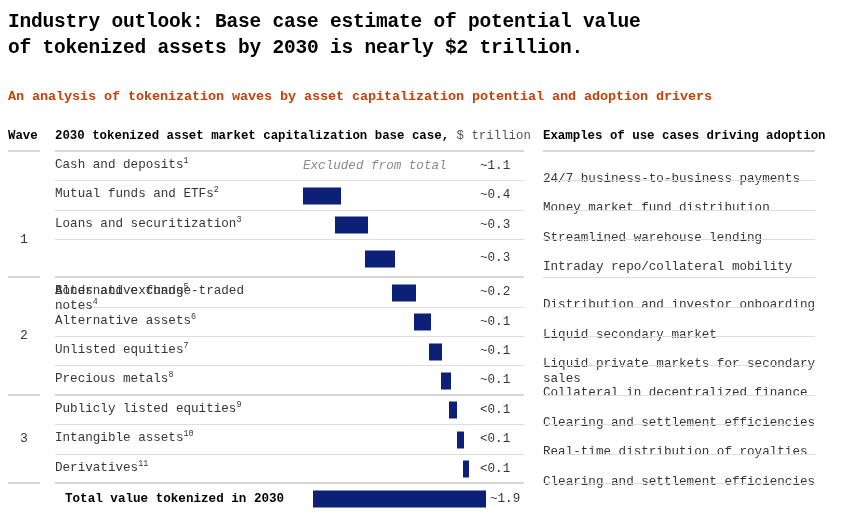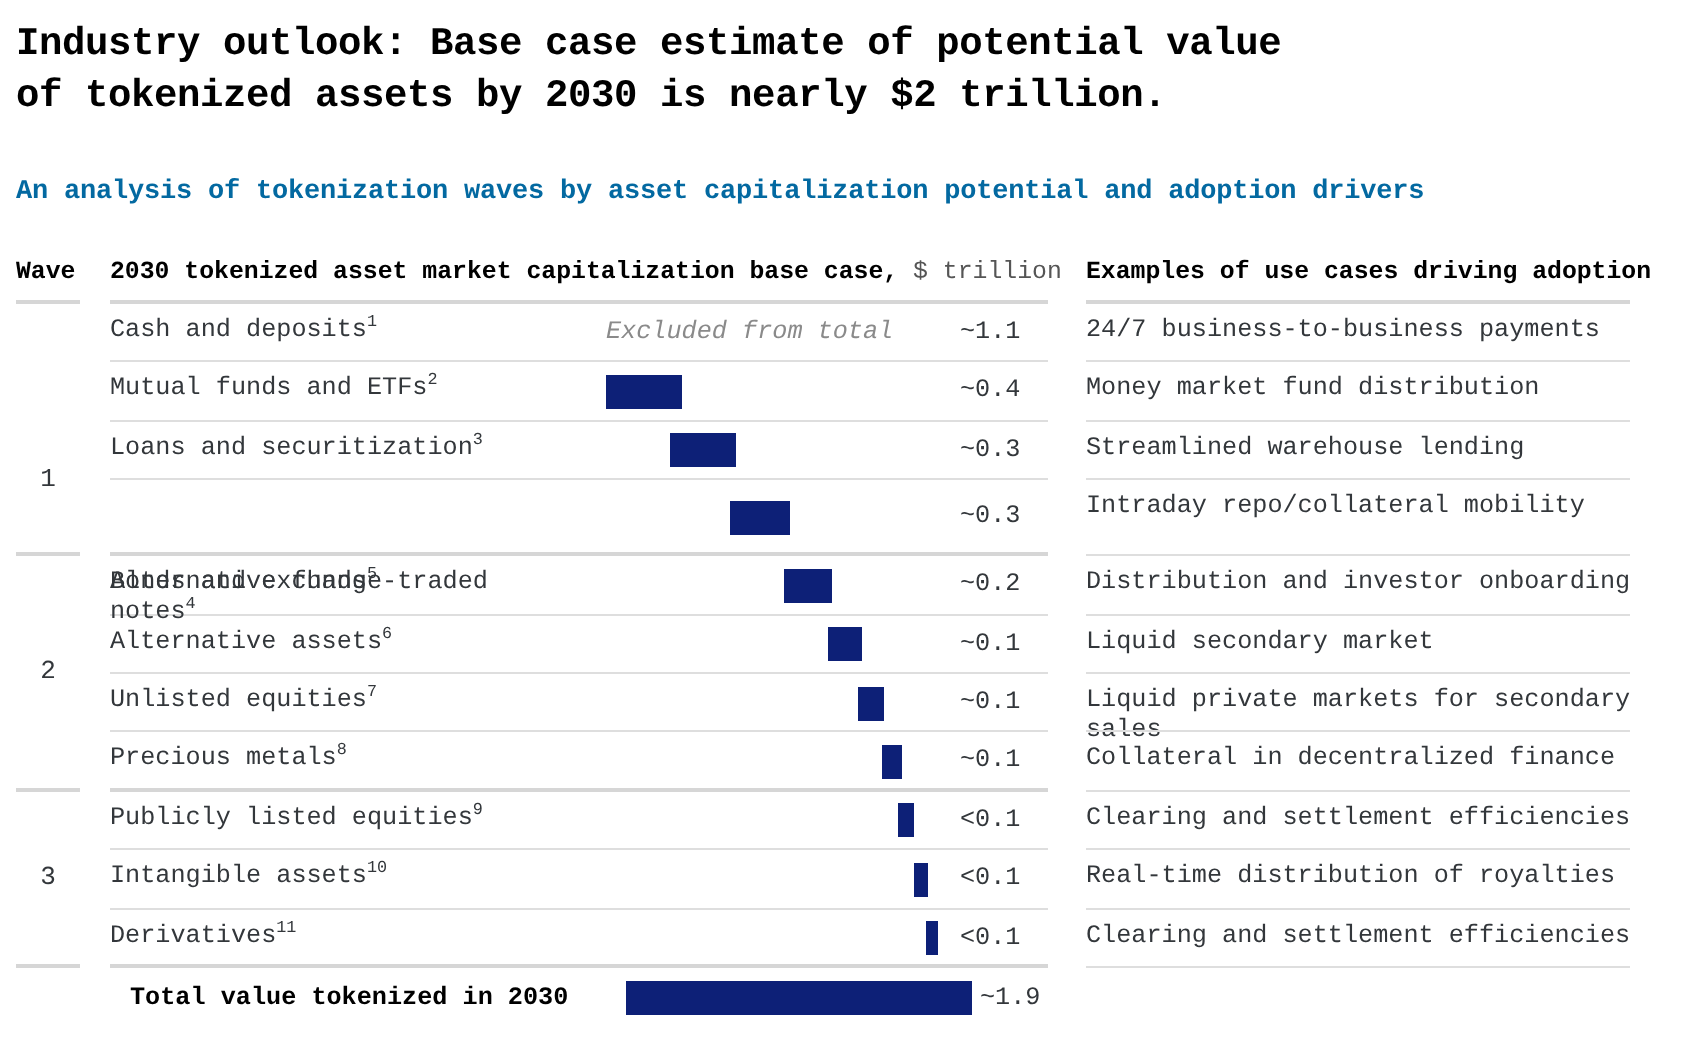--- a/index.html
+++ b/index.html
@@ -14,21 +14,21 @@
 
   
   .title {
     position: absolute; left: 8px; top: 9px; width: 660px;
     font-size: 19.5px; font-weight: bold; line-height: 26px;
     letter-spacing: -0.2px; color: #000;
   }
   .subtitle {
     position: absolute; left: 8px; top: 88px; width: 760px;
     font-size: 13.5px; font-weight: bold; line-height: 18px;
-    letter-spacing: -0.1px; color: #0369a1;
+    letter-spacing: -0.1px; color: #c2410c;
   }
 
   
   .table { position: absolute; left: 0; top: 126px; width: 708px; }
 
   .row { position: relative; display: flex; width: 845px; }
 
   
   .col-wave      { width: 48px;  flex: 0 0 48px;  position: relative; }
   .col-main      { width: 484px; flex: 0 0 484px; position: relative; }
@@ -63,21 +63,21 @@
     padding-left: 7px; padding-top: 6px; position: relative; z-index: 2;
     white-space: pre-line;
   }
   .drow.tall .cell-label { padding-top: 4px; margin-top: 40px; }
   .drow.total .cell-label { font-weight: bold; color: #000; padding-top: 8px; }
 
   sup { font-size: 8.4px; vertical-align: super; line-height: 0; }
 
   .cell-use {
     font-size: 12.6px; color: #33373b; line-height: 15px;
-    padding-left: 11px; padding-top: 6px;
+    padding-left: 11px; padding-top: 20px;
   }
 
   
   .sep-main {
     position: absolute; left: 7px; right: 8px; bottom: 0;
     height: 1px; background: #dedede;
   }
   .sep-use {
     position: absolute; left: 11px; right: 30px; bottom: 0;
     height: 1px; background: #dedede;

